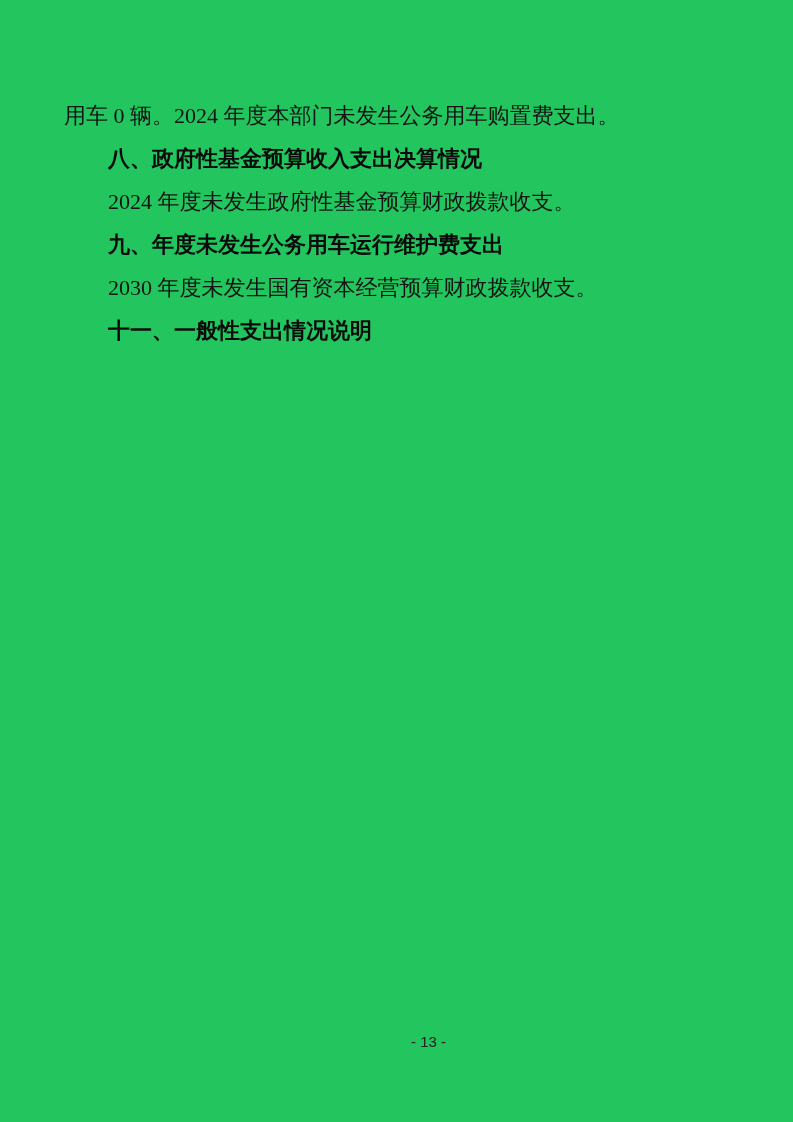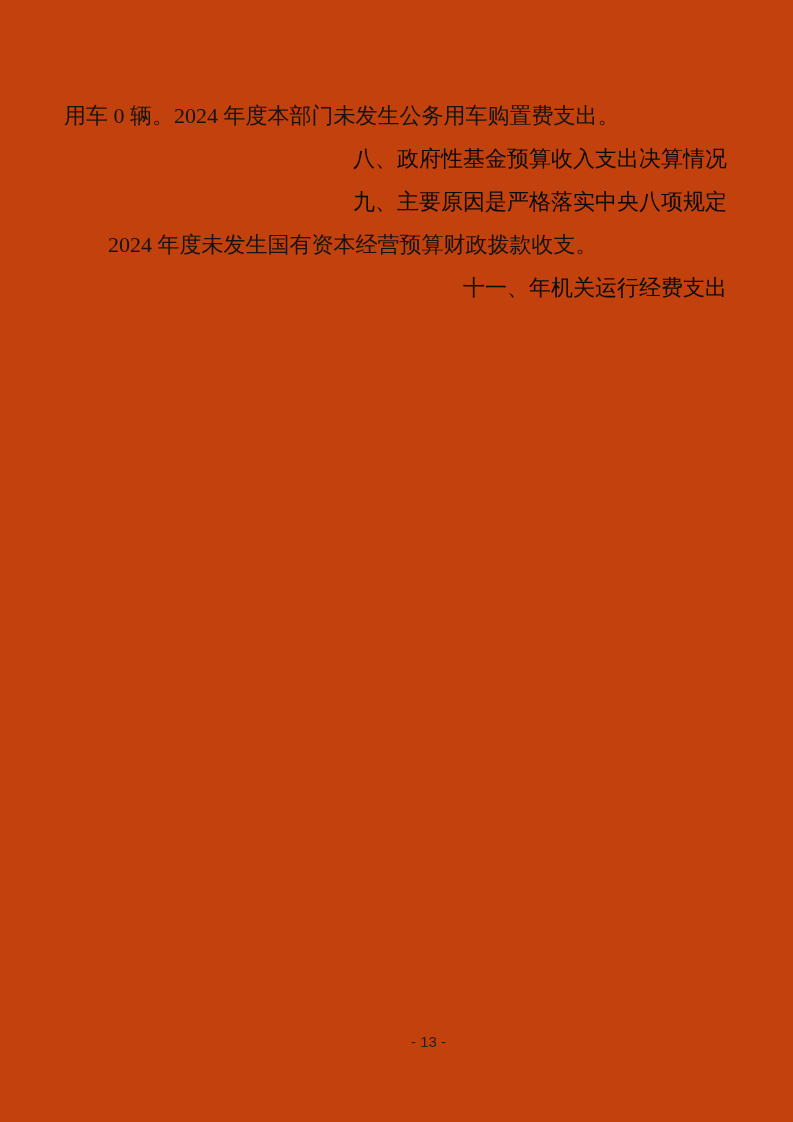--- a/index.html
+++ b/index.html
@@ -4,21 +4,21 @@
 <style>
   html, body {
     margin: 0;
     padding: 0;
     background: #ffffff;
   }
   .page {
     position: relative;
     width: 793px;
     height: 1122px;
-    background: #c2410c;
+    background: #22c55e;
     overflow: hidden;
     font-family: "Liberation Serif", "DejaVu Serif", serif;
     color: #141414;
   }
   .content {
     position: absolute;
     left: 64px;
     top: 94px;
     width: 663px;
   }
@@ -30,25 +30,24 @@
     text-indent: 2em;
     word-break: break-all;
   }
   .para.continuation {
     text-indent: 0;
   }
   .heading {
     margin: 0;
     font-size: 22px;
     line-height: 43px;
-    font-weight: normal;
+    font-weight: bold;
     text-indent: 2em;
     font-family: "Liberation Sans", "DejaVu Sans", sans-serif;
     color: #0a0a0a;
-    text-align: right;
   }
   .page-number {
     position: absolute;
     top: 1032px;
     left: 0;
     width: 100%;
     text-align: center;
     font-size: 15px;
     line-height: 20px;
     color: #222222;
@@ -56,18 +55,19 @@
     padding-left: 32px;
   }
 </style>
 </head>
 <body>
 
 <div class="page">
   <div class="content">
     <p class="para continuation">用车 0 辆。2024 年度本部门未发生公务用车购置费支出。</p>
     <h2 class="heading">八、政府性基金预算收入支出决算情况</h2>
-    <h2 class="heading">九、主要原因是严格落实中央八项规定</h2>
-    <p class="para">2024 年度未发生国有资本经营预算财政拨款收支。</p>
-    <h2 class="heading">十一、年机关运行经费支出</h2>
+    <p class="para">2024 年度未发生政府性基金预算财政拨款收支。</p>
+    <h2 class="heading">九、年度未发生公务用车运行维护费支出</h2>
+    <p class="para">2030 年度未发生国有资本经营预算财政拨款收支。</p>
+    <h2 class="heading">十一、一般性支出情况说明</h2>
   </div>
   <div class="page-number">- 13 -</div>
 </div>
 
 </body></html>

